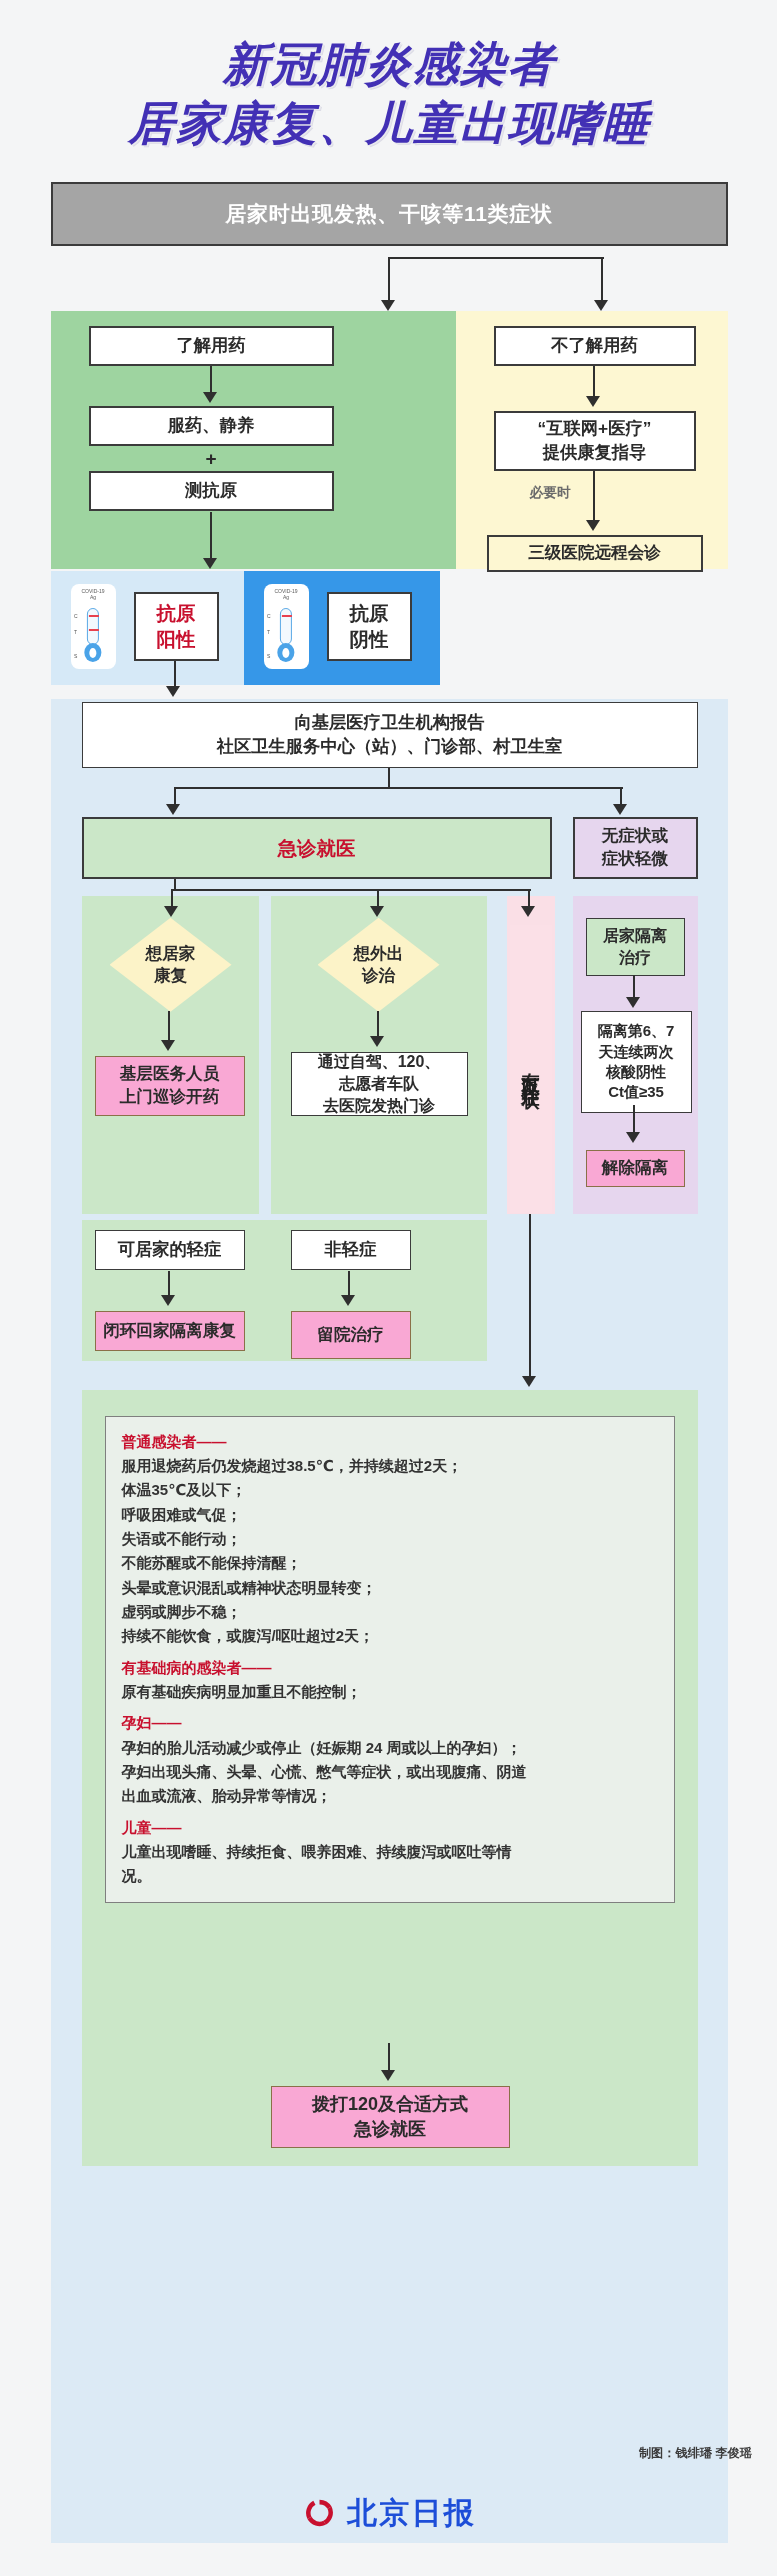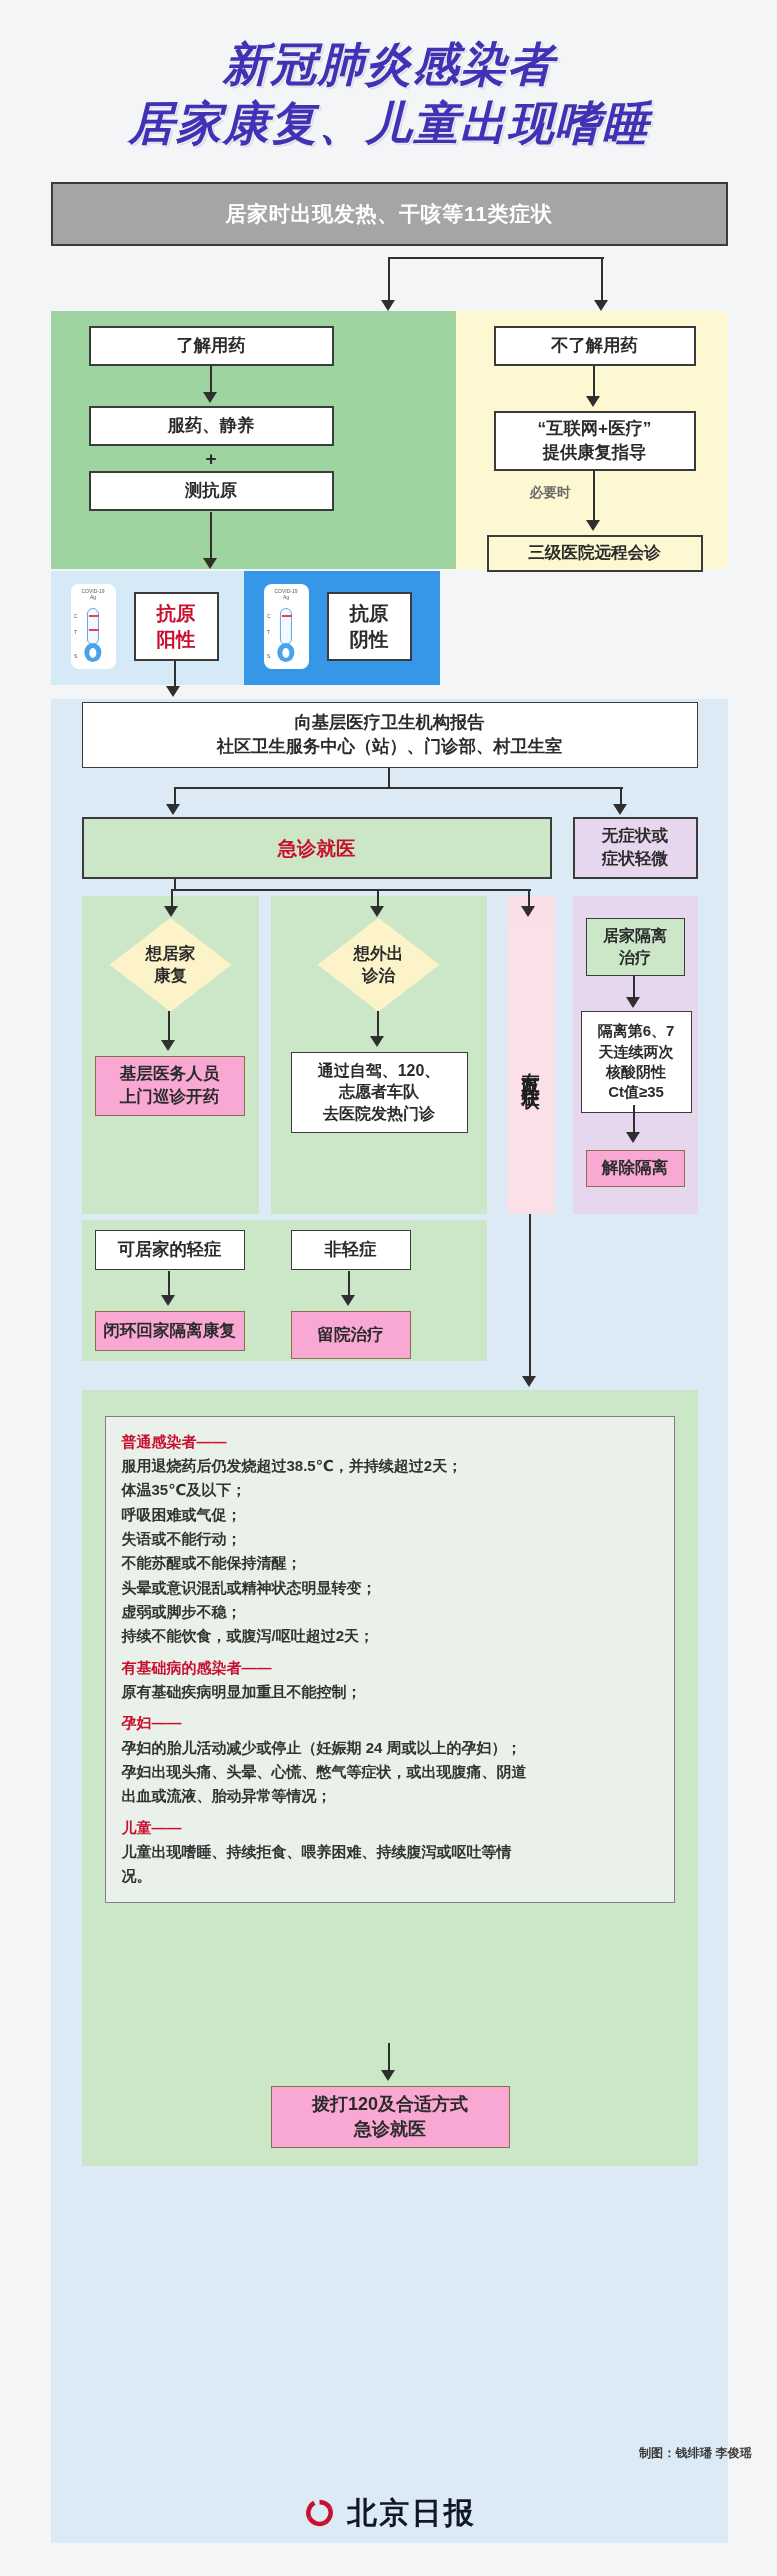--- a/index.html
+++ b/index.html
@@ -81,21 +81,21 @@
 
   .symptom-card {
     background:#eaf0ea; border:1.4px solid #7f7f7f; padding:13px 16px;
     font-size:15px; line-height:1.62; color:#333; font-weight:bold;
   }
   .symptom-card .head { color:#c8102e; }
   .credit { position:absolute; right:26px; top:2445px; font-size:12.2px; color:#3b3b3b; font-weight:bold;}
   .logo-row { position:absolute; left:0; right:0; top:2493px; display:flex;
       align-items:center; justify-content:center; gap:10px; }
   .logo-mark { width:35px;height:35px; position:relative; }
-  .logo-text { font-size:30px; font-weight:bold; color:#0f172a; letter-spacing:2.2px;
+  .logo-text { font-size:30px; font-weight:bold; color:#1d4ed8; letter-spacing:2.2px;
       font-family:"Liberation Serif","DejaVu Serif",serif; }
 </style>
 </head>
 <body>
 
 <div class="title-wrap">
   <div class="title-line">新冠肺炎感染者</div>
   <div class="title-line">居家康复、儿童出现嗜睡</div>
 </div>
 
@@ -236,21 +236,21 @@
 
   <div class="diamond" style="position:absolute;left:292px;top:742px;">
     <div>
       <div>想外出</div>
       <div>诊治</div>
     </div>
   </div>
   <div class="line-v" style="left:351px;top:835px;height:29px;"></div>
   <div class="arrow-head-d" style="left:344px;top:860px;"></div>
 
-  <div class="box" style="position:absolute;left:265px;top:876px;width:177px;height:81px;flex-direction:column;border-width:1.4px;font-size:16px;">
+  <div class="box" style="position:absolute;left:265px;top:876px;width:177px;height:64px;flex-direction:column;border-width:1.4px;font-size:16px;">
     <span>通过自驾、120、</span>
     <span>志愿者车队</span>
     <span>去医院发热门诊</span>
   </div>
 
   <div class="vbox-pink" style="position:absolute;left:484px;top:749px;width:42px;height:288px;">有以下任一症状</div>
 
   <div class="box panel-lightgreen" style="position:absolute;left:560px;top:742px;width:99px;height:58px;border-width:1.4px;flex-direction:column;font-size:16px;">
     <span>居家隔离</span>
     <span>治疗</span>

